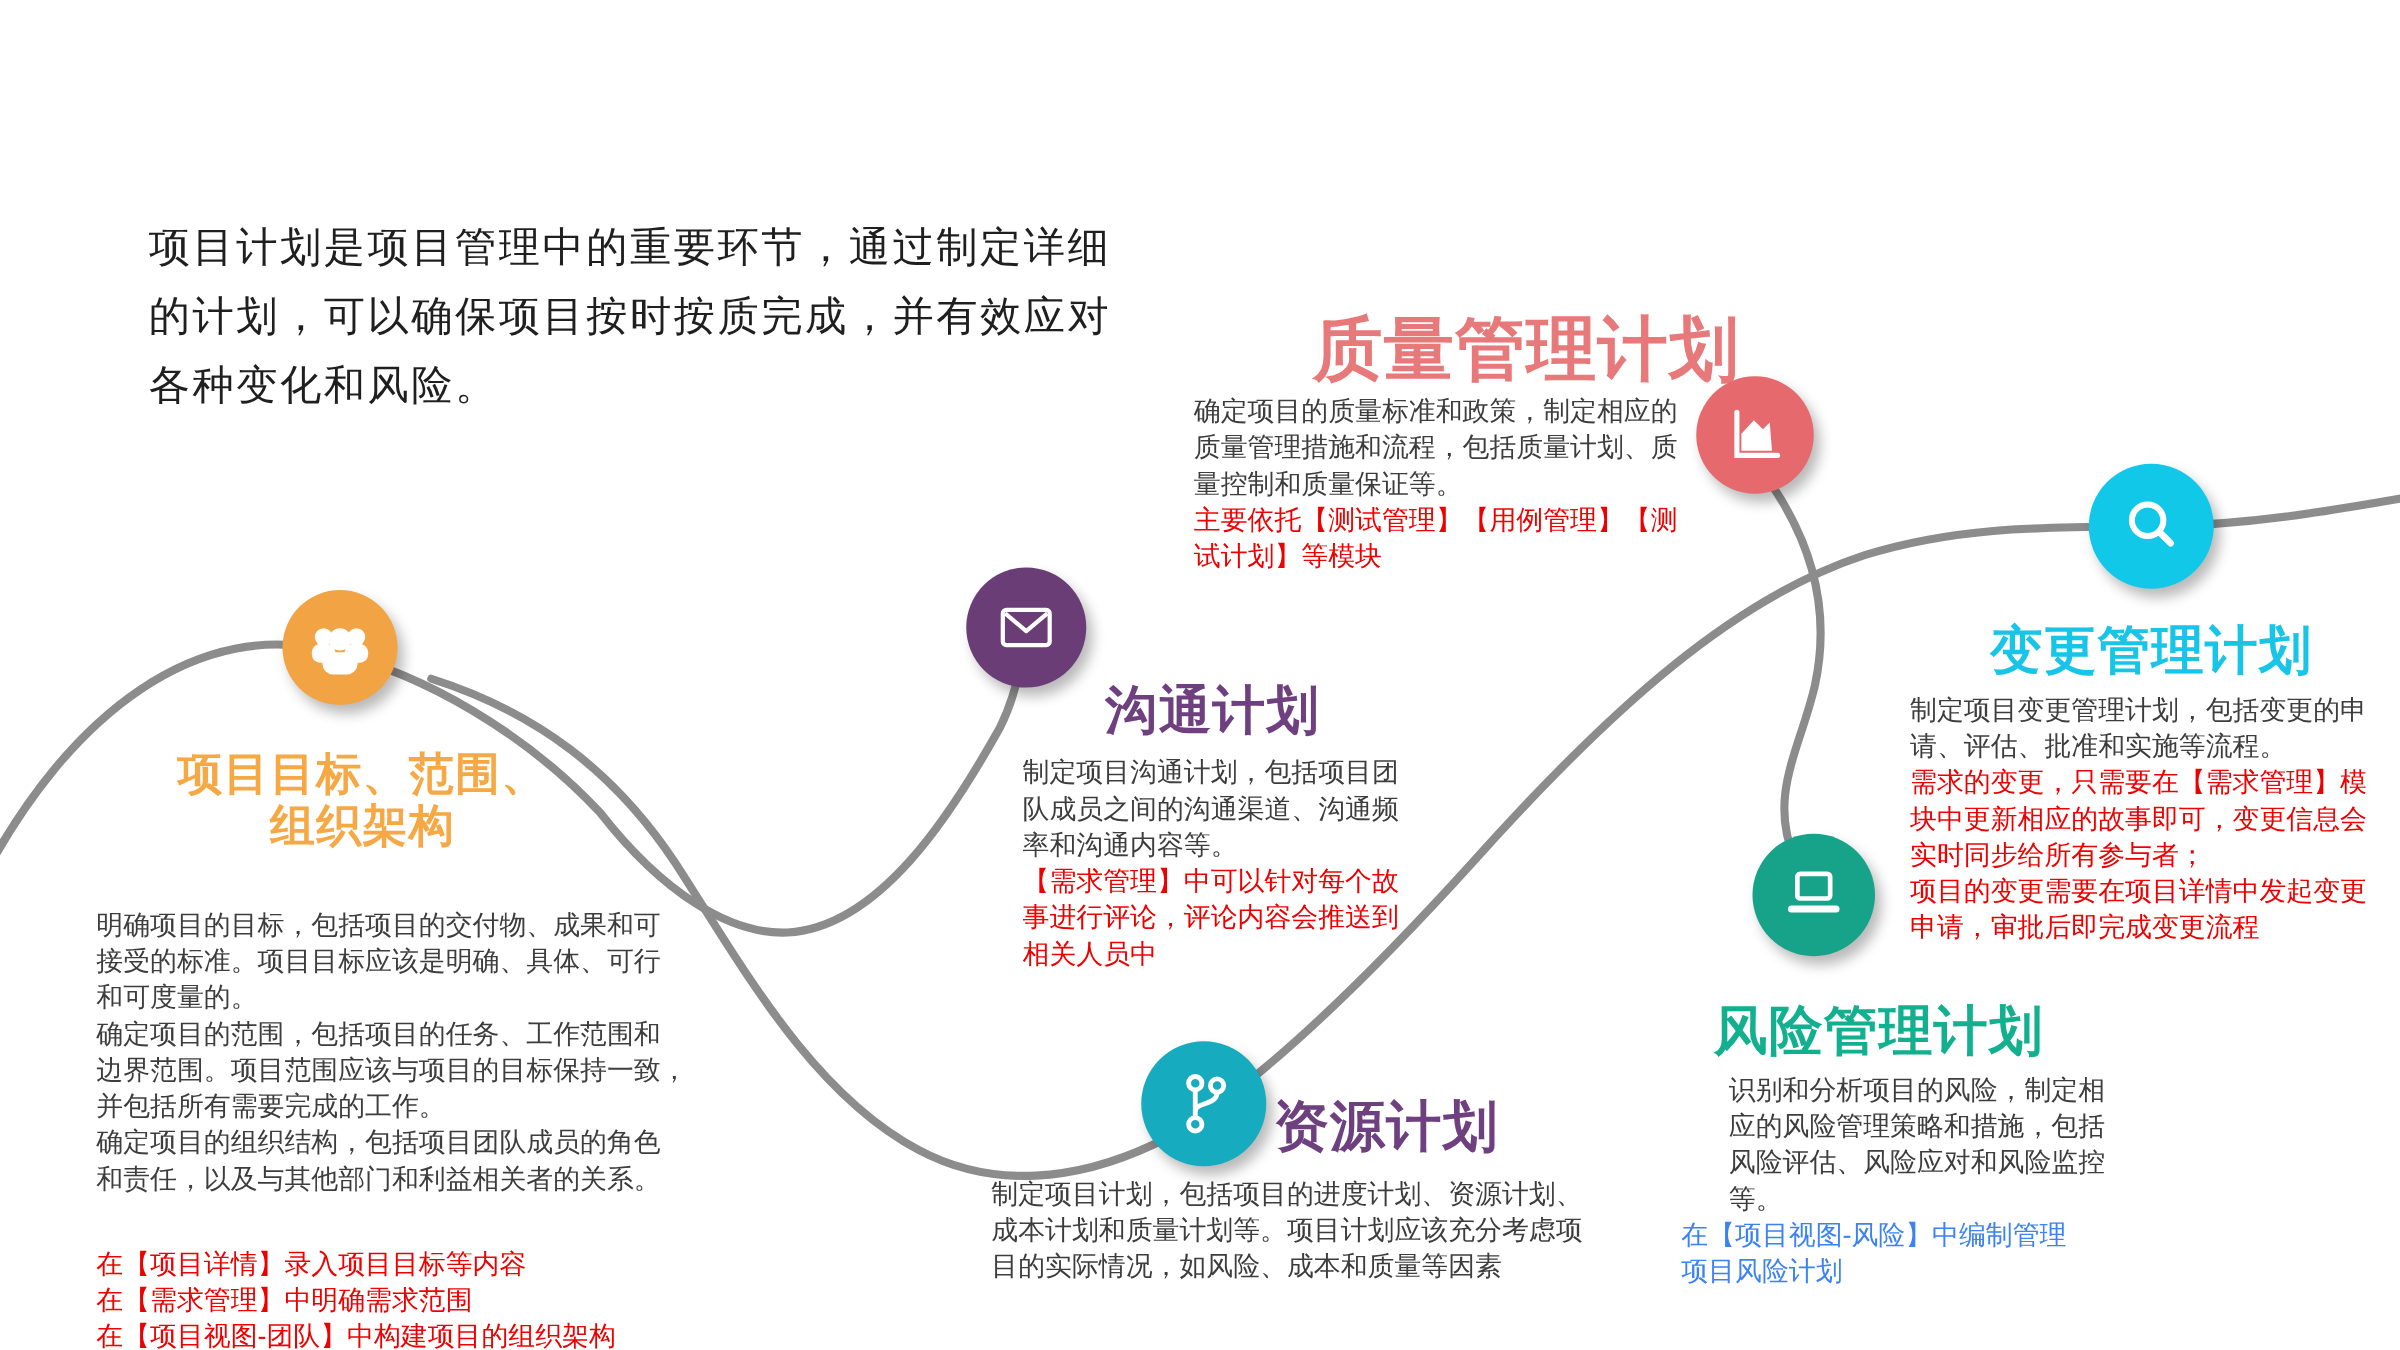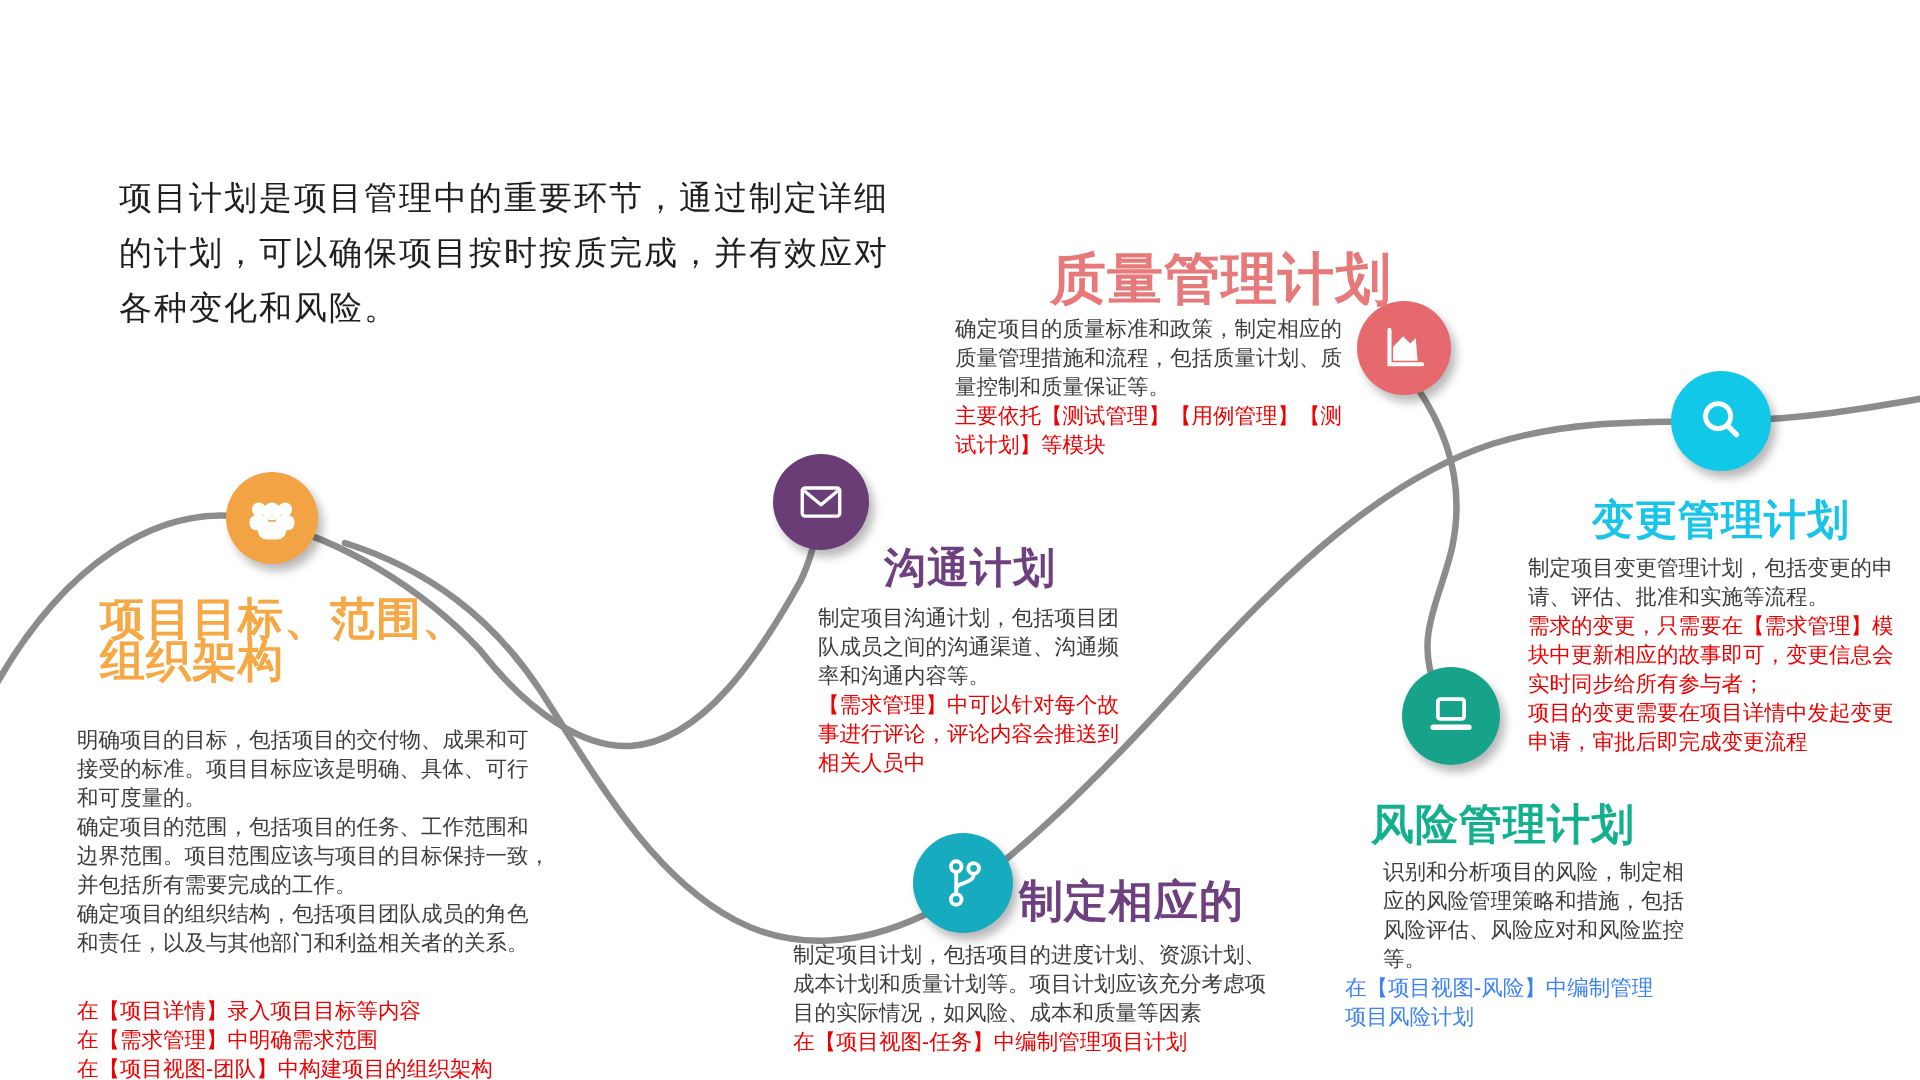--- a/index.html
+++ b/index.html
@@ -8,21 +8,21 @@
   .wave{position:absolute;left:0;top:0;z-index:0;}
   .wave path{fill:none;stroke-width:6.5;stroke-linecap:round;}
   .node{position:absolute;border-radius:50%;display:flex;align-items:center;justify-content:center;
         z-index:2;box-shadow:5px 7px 10px rgba(0,0,0,0.28);}
   .node svg{display:block;}
   .intro{position:absolute;left:119px;top:170px;width:860px;font-size:33px;line-height:55px;
          color:#1f1f1f;letter-spacing:2px;white-space:pre-line;z-index:1;}
   .sec-title{position:absolute;font-weight:700;white-space:pre-line;z-index:1;letter-spacing:1px;}
   .sec-body,.sec-notes{position:absolute;font-size:21.5px;line-height:29px;color:#3d3d3d;
          white-space:pre-line;z-index:1;}
-  #s0-title{left:100px;top:598px;width:380px;text-align:left;font-size:45px;line-height:42px;}
+  #s0-title{left:100px;top:598px;width:380px;text-align:center;font-size:36px;line-height:42px;}
   #s0-body{left:77px;top:726px;width:495px;}
   #s0-notes{left:77px;top:958px;width:495px;}
   #s1-title{left:884px;top:540px;font-size:42px;}
   #s1-body{left:818px;top:604px;width:345px;}
   #s1-notes{left:818px;top:691px;width:345px;}
   #s2-title{left:1050px;top:242px;font-size:56px;}
   #s2-body{left:955px;top:315px;width:400px;}
   #s2-notes{left:955px;top:402px;width:400px;}
   #s3-title{left:1019px;top:872px;font-size:44px;}
   #s3-body{left:793px;top:941px;width:510px;}
@@ -133,25 +133,24 @@
 事进行评论，评论内容会推送到
 相关人员中</div>
 
   <div class="sec-title" id="s2-title" style="color: rgb(232, 121, 123);">质量管理计划</div>
   <div class="sec-body" id="s2-body">确定项目的质量标准和政策，制定相应的
 质量管理措施和流程，包括质量计划、质
 量控制和质量保证等。</div>
   <div class="sec-notes" id="s2-notes" style="color: rgb(238, 0, 0);">主要依托【测试管理】【用例管理】【测
 试计划】等模块</div>
 
-  <div class="sec-title" id="s3-title" style="color: rgb(111, 64, 128);">制定相应的</div>
+  <div class="sec-title" id="s3-title" style="color: rgb(111, 64, 128);">资源计划</div>
   <div class="sec-body" id="s3-body">制定项目计划，包括项目的进度计划、资源计划、
 成本计划和质量计划等。项目计划应该充分考虑项
 目的实际情况，如风险、成本和质量等因素</div>
-  <div class="sec-notes" id="s3-notes" style="color: rgb(238, 0, 0);">在【项目视图-任务】中编制管理项目计划</div>
 
   <div class="sec-title" id="s4-title" style="color: rgb(19, 176, 143);">风险管理计划</div>
   <div class="sec-body" id="s4-body">识别和分析项目的风险，制定相
 应的风险管理策略和措施，包括
 风险评估、风险应对和风险监控
 等。</div>
   <div class="sec-notes" id="s4-notes" style="color: #3b82f6;">在【项目视图-风险】中编制管理
 项目风险计划</div>
 
   <div class="sec-title" id="s5-title" style="color: rgb(24, 197, 232);">变更管理计划</div>

